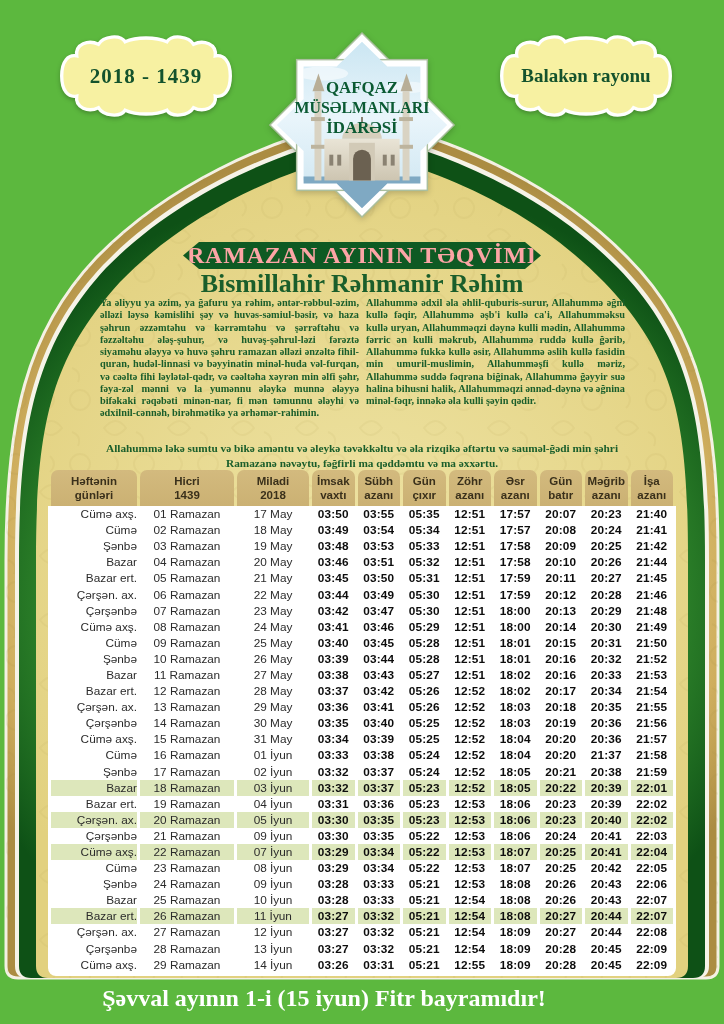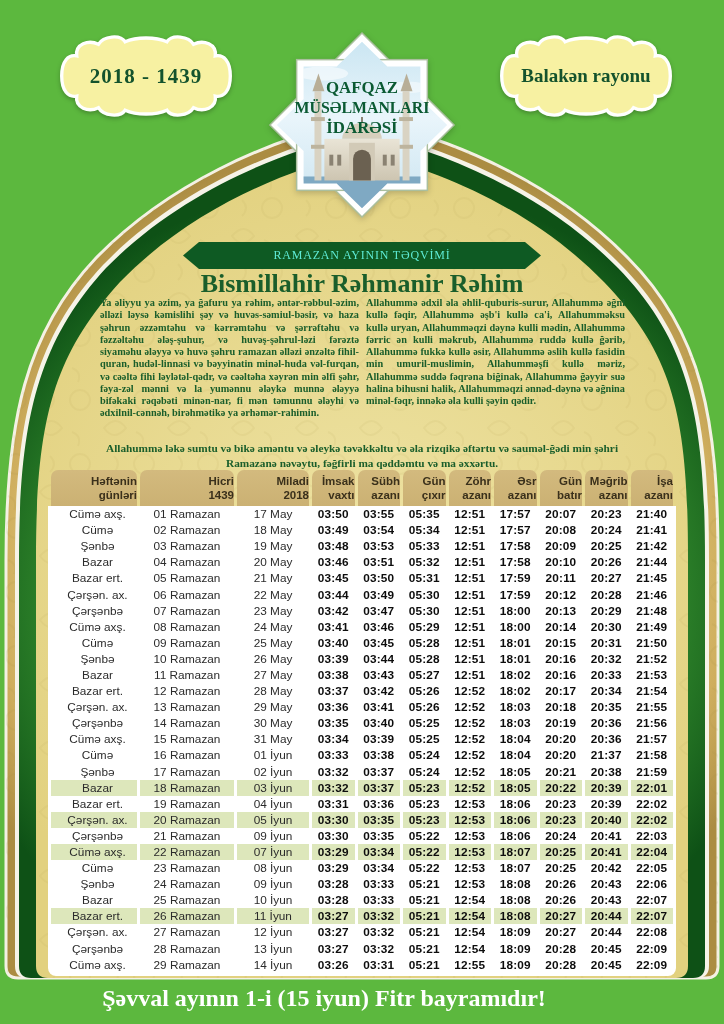--- a/index.html
+++ b/index.html
@@ -24,39 +24,39 @@
   #badge-region{left:490px;top:34px;}
   #badge-region span{font-size:19px;}
 
   
   #star{position:absolute;left:263px;top:22px;width:198px;height:206px;filter:drop-shadow(0 2px 3px rgba(0,0,0,.2));}
 
   
   #ribbon{position:absolute;left:50%;top:242px;transform:translateX(-50%);width:358px;height:27px;
     background:var(--title-green);clip-path:polygon(16px 0,calc(100% - 16px) 0,100% 50%,calc(100% - 16px) 100%,16px 100%,0 50%);
     display:flex;align-items:center;justify-content:center;}
-  #ribbon span{color:#5eead4;font-family:"Liberation Serif","DejaVu Serif",serif;font-weight:normal;font-size:12px;letter-spacing:.8px;}
+  #ribbon span{color:#fca5a5;font-family:"Liberation Serif","DejaVu Serif",serif;font-weight:bold;font-size:24px;letter-spacing:.8px;}
 
   #bismillah{position:absolute;left:0;top:269px;width:724px;text-align:center;
     font-family:"Liberation Serif","DejaVu Serif",serif;font-weight:bold;font-size:26px;color:var(--text-green);}
 
   .prayer{position:absolute;top:297px;width:259px;font-family:"Liberation Serif","DejaVu Serif",serif;
     font-weight:bold;font-size:10.3px;line-height:1.19;color:var(--text-green);text-align:justify;}
   #prayer-left{left:100px;}
   #prayer-right{left:366px;}
   #prayer-center{position:absolute;left:88px;top:441px;width:548px;text-align:center;
     font-family:"Liberation Serif","DejaVu Serif",serif;font-weight:bold;font-size:11.3px;line-height:1.32;color:var(--text-green);}
 
   
   #table-bg{position:absolute;left:48px;top:506px;width:628px;height:470px;background:#fff;border-radius:0 0 8px 8px;}
   #timetable{position:absolute;left:48px;top:470px;width:628px;border-collapse:separate;border-spacing:3px 0;table-layout:fixed;}
   #timetable th{height:36px;background:linear-gradient(#d3ba7e,var(--header-tan));border-radius:7px 7px 0 0;
-    font-size:11.5px;font-weight:bold;color:#3a301b;white-space:pre-line;line-height:1.25;vertical-align:middle;text-align:right;margin-left:31px;}
+    font-size:11.5px;font-weight:bold;color:#3a301b;white-space:pre-line;line-height:1.25;vertical-align:middle;text-align:center;margin-left:31px;}
   #timetable td{height:16.1px;font-size:11.8px;color:#2b2b2b;text-align:center;vertical-align:middle;padding:0;}
-  #timetable td.day{text-align:center;padding-left:7px;}
+  #timetable td.day{text-align:right;padding-left:7px;}
   #timetable td.t{font-weight:bold;color:#0d0d0d;letter-spacing:.2px;}
   #timetable tr.hl td{background:var(--highlight);}
 
   #footer-note{position:absolute;left:0;top:985px;width:648px;text-align:center;color:#fff;
     font-family:"Liberation Serif","DejaVu Serif",serif;font-weight:bold;font-size:24px;}
 </style>
 </head>
 <body>
 
 <div id="page">

